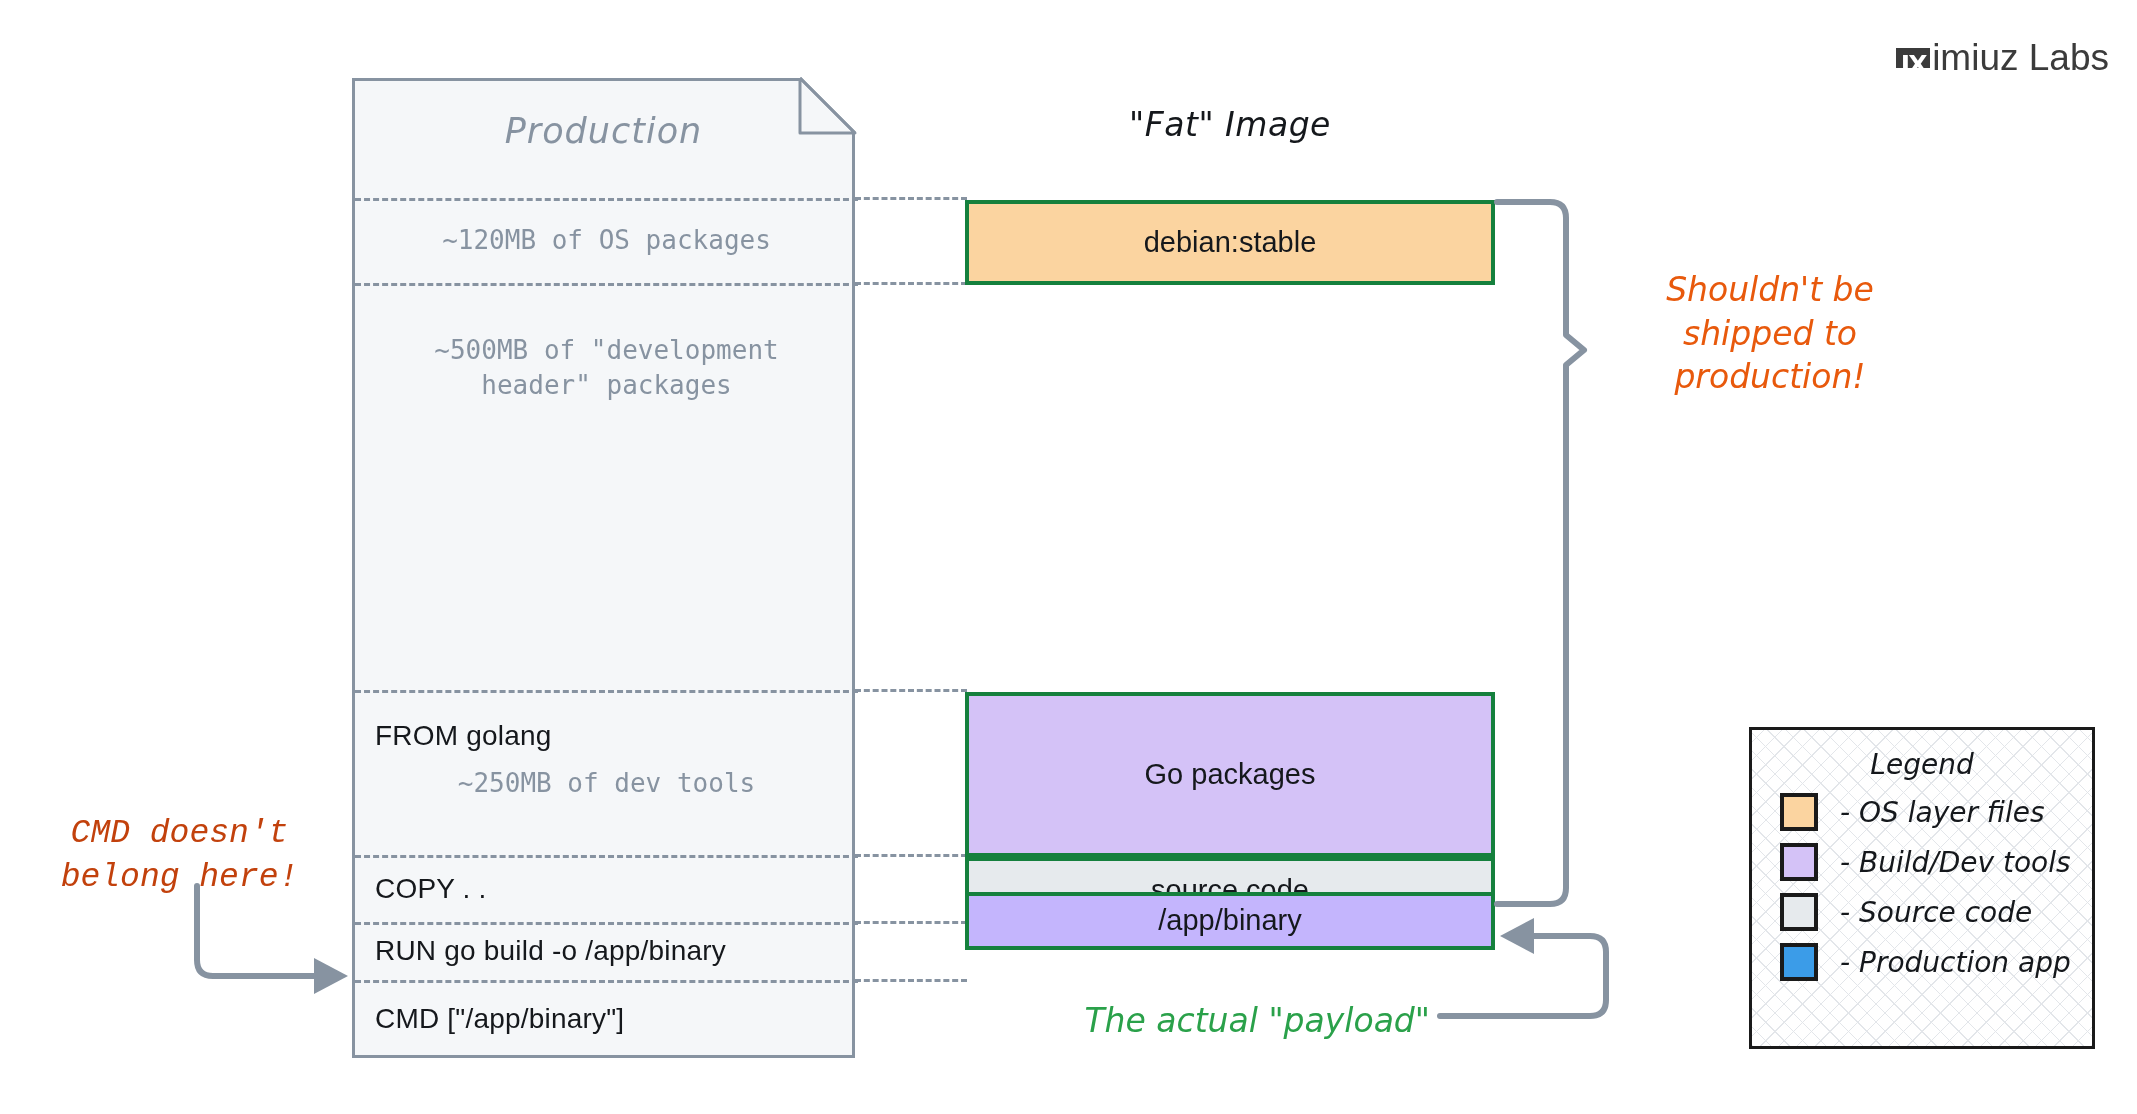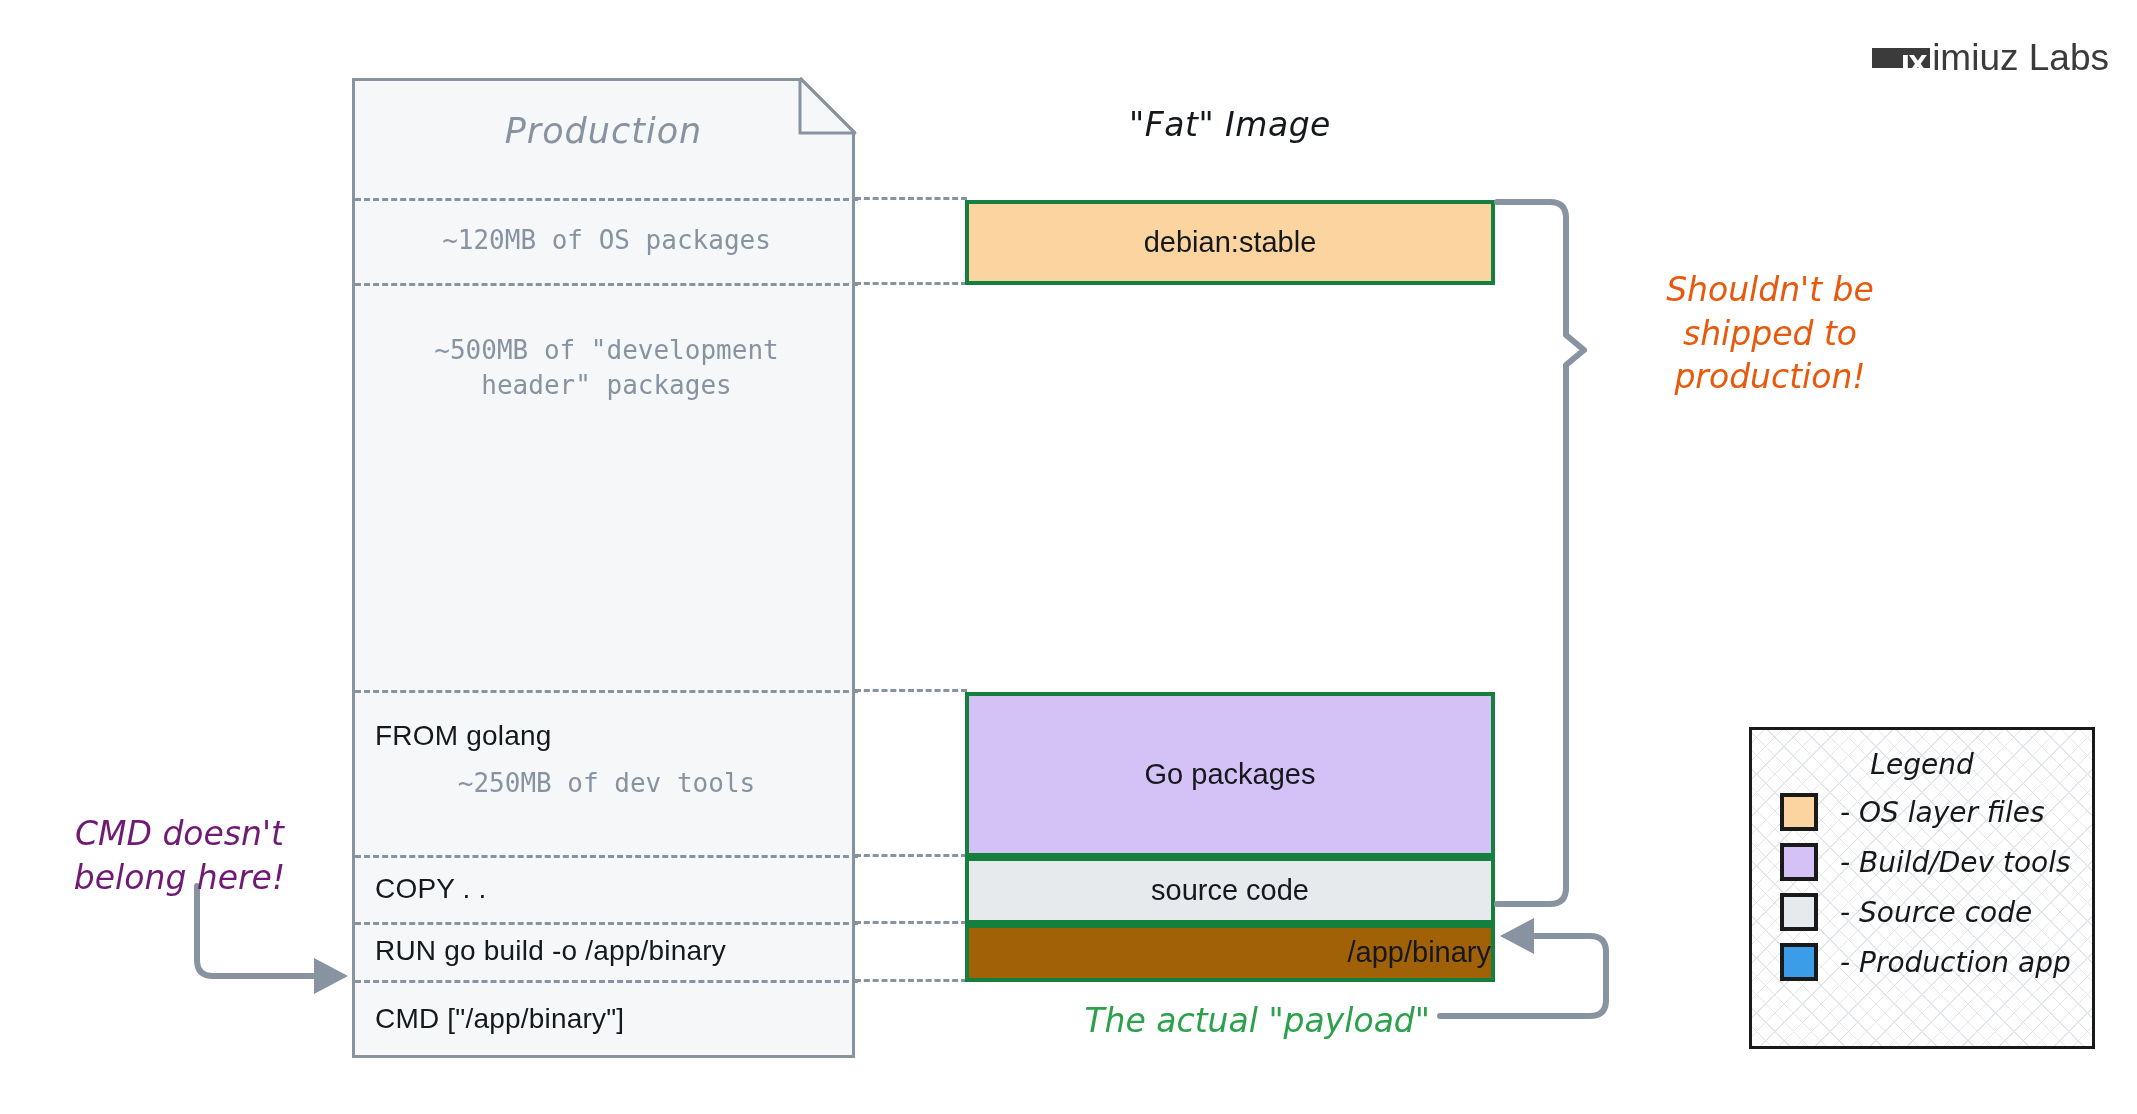--- a/index.html
+++ b/index.html
@@ -29,21 +29,20 @@
     width: 34px;
     height: 20px;
     background: #3b3b3b;
     color: #ffffff;
     font-family: "DejaVu Sans", sans-serif;
     font-weight: 700;
     font-size: 25px;
     line-height: 34px;
     text-align: center;
     letter-spacing: -2px;
-    padding-left: 24px;
   }
   #brand .word {
     font-family: "Liberation Sans", sans-serif;
     font-size: 37px;
     color: #3b3b3b;
     line-height: 40px;
     margin-left: 2px;
   }
 
   
@@ -167,23 +166,24 @@
     text-align: center;
     color: #e8590c;
     font-size: 33px;
     line-height: 1.32;
   }
   #annot-cmd {
     left: 42px;
     top: 812px;
     width: 275px;
     text-align: center;
-    color: #701a75;
+    color: #c2410c;
     font-size: 33px;
     line-height: 1.32;
+    font-family: Liberation Mono, monospace;
   }
   #annot-payload {
     left: 1010px;
     top: 1000px;
     width: 420px;
     text-align: right;
     color: #2aa14a;
     font-size: 33px;
     line-height: 1.3;
   }
@@ -305,21 +305,21 @@
 <div id="stack">
   <div class="layer" style="top:0px;height:85px;background:#fbd4a0;">
     <span>debian:stable</span>
   </div>
   <div class="layer" style="top:492px;height:165px;background:#d4c2f7;">
     <span>Go packages</span>
   </div>
   <div class="layer" style="top:657px;height:67px;background:#e6eaed;">
     <span>source code</span>
   </div>
-  <div class="layer" style="top:724px;height:58px;background:#a16207;justify-content:flex-end;">
+  <div class="layer" style="top:692px;height:58px;background:#c4b5fd;">
     <span>/app/binary</span>
   </div>
 </div>
 
 <svg class="overlay">
 
   <path d="M 1497 202
            L 1550 202
            Q 1566 202 1566 218
            L 1566 335

